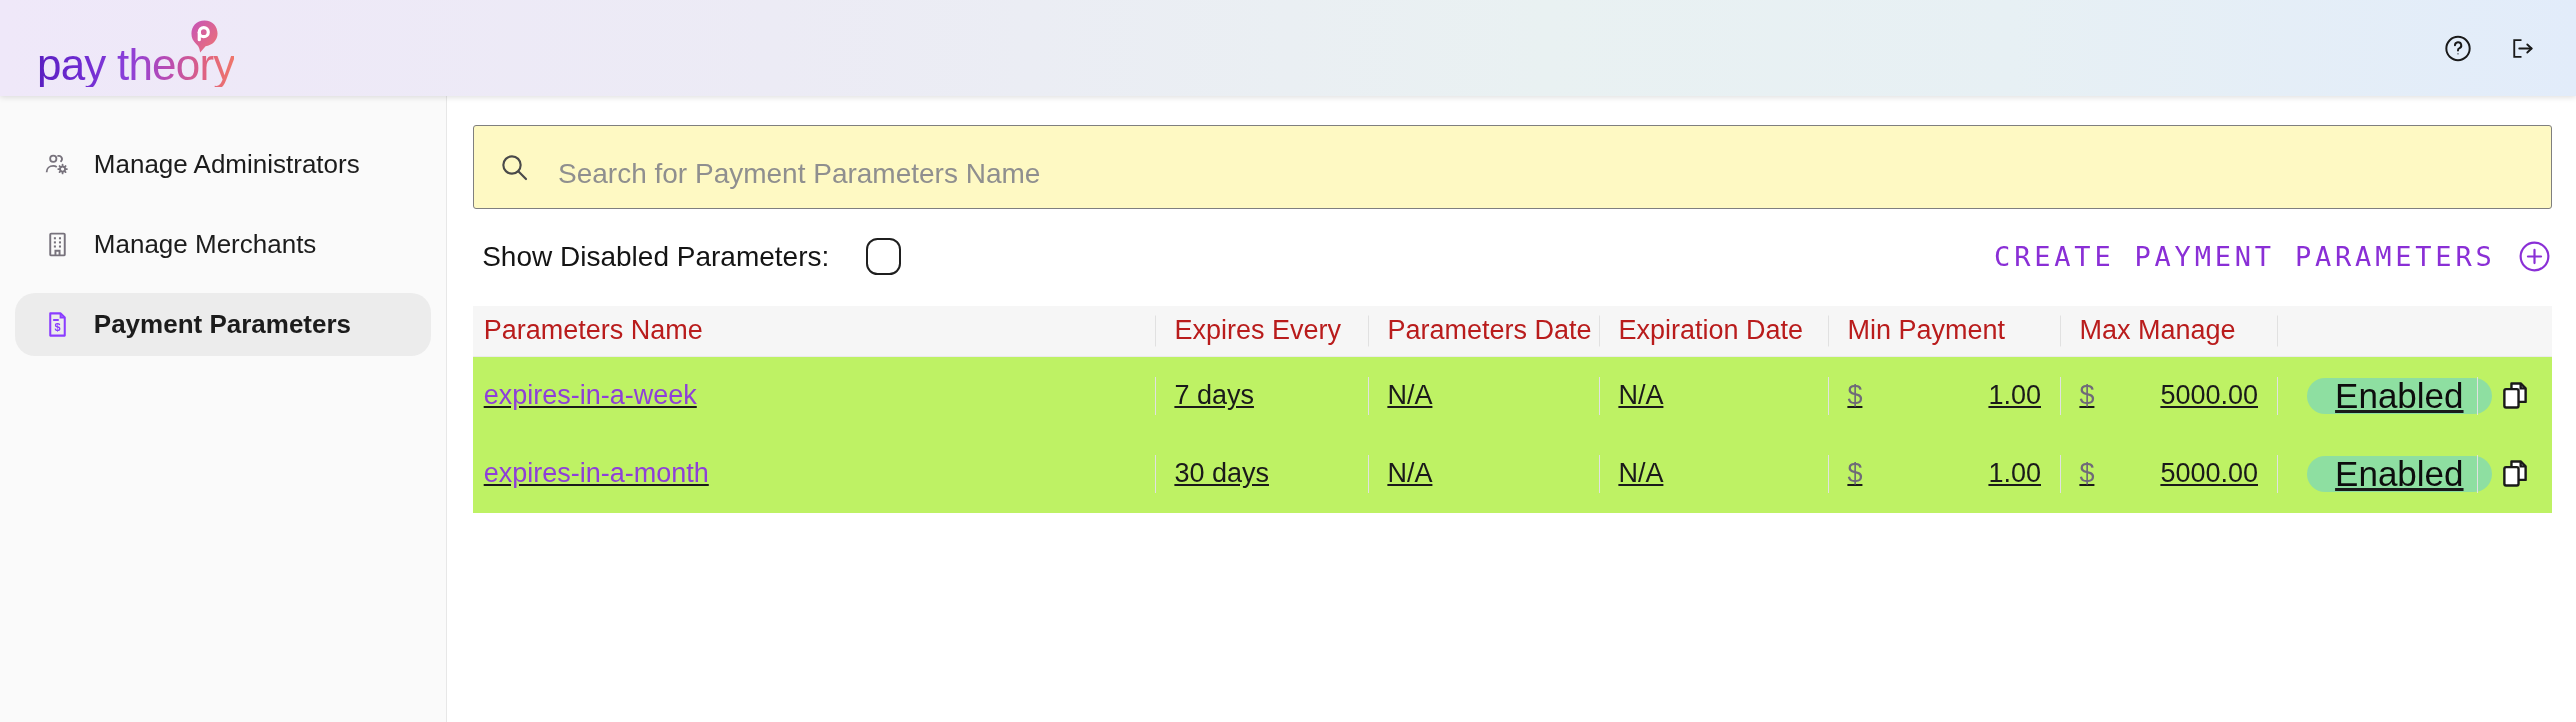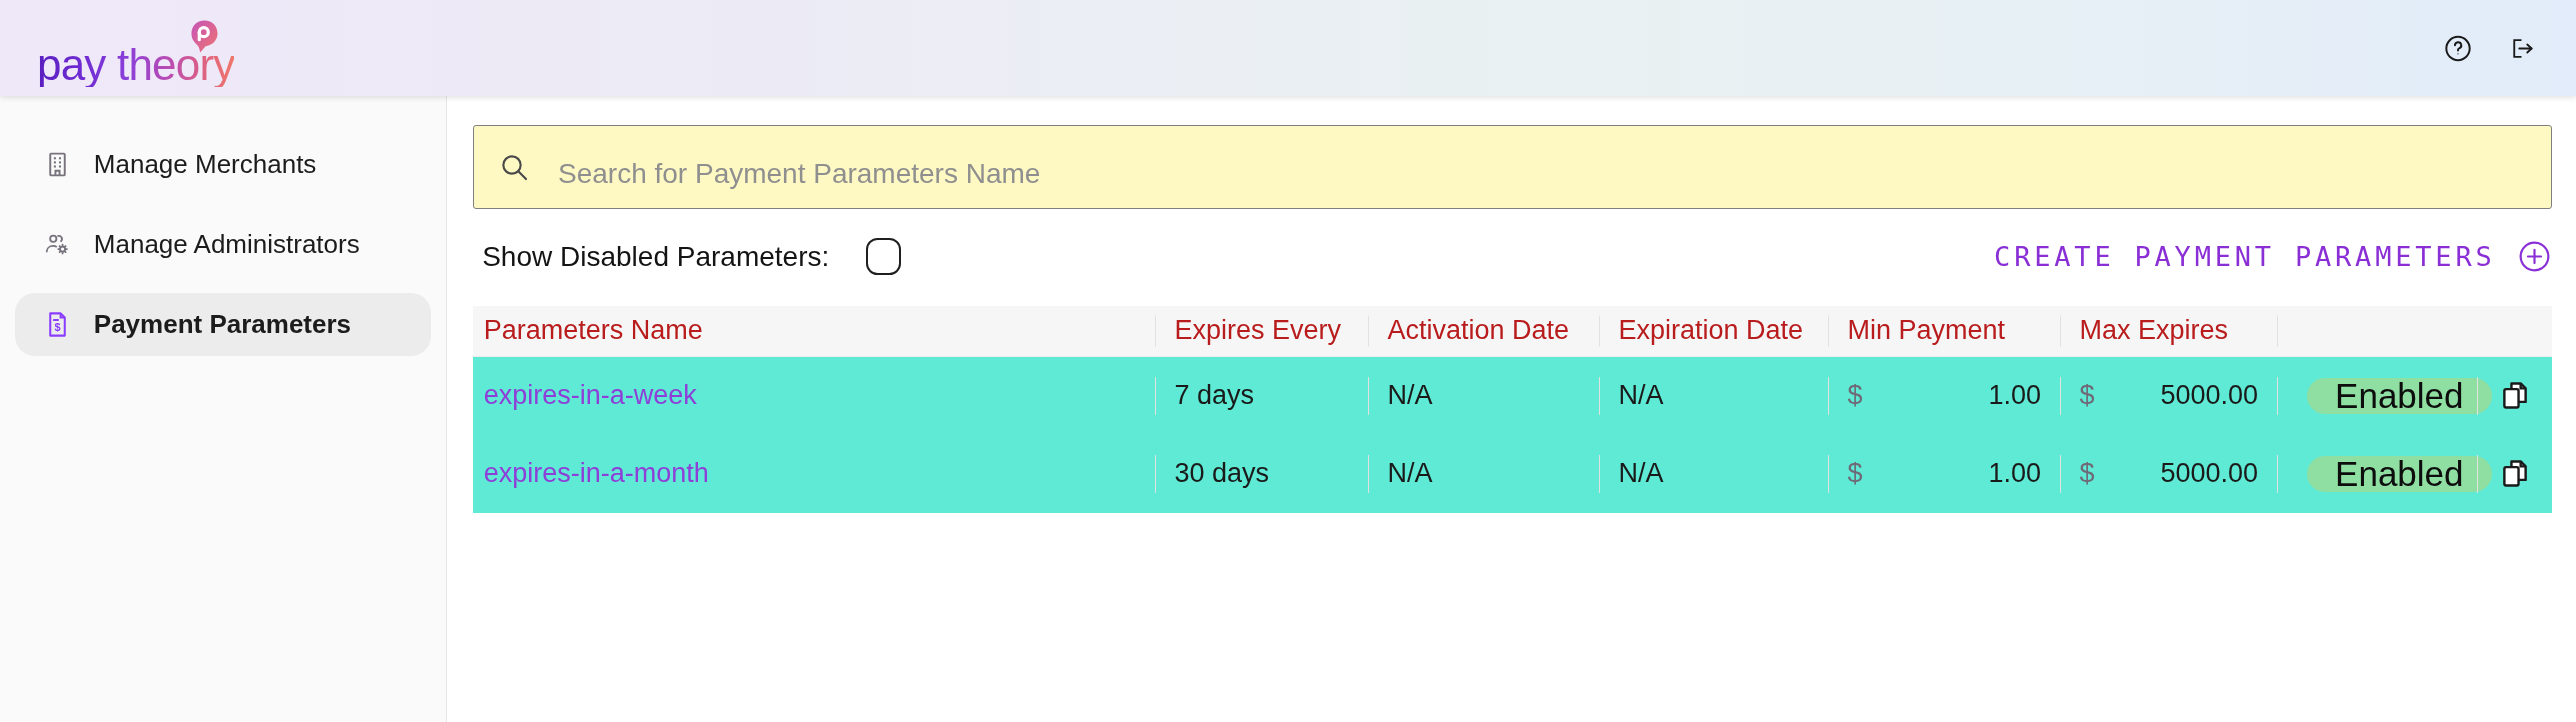--- a/index.html
+++ b/index.html
@@ -101,21 +101,21 @@
   .table { margin-top: 24.5px; width: 100%; }
   .thead, .trow {
     display: grid;
     grid-template-columns: 683px 213px 231px 229px 232px 217px 200px 1fr;
     align-items: center;
   }
   .thead {
     height: 51px; background: #f6f6f6;
     border-bottom: 1.5px solid #ebebeb;
   }
-  .trow { height: 78px; background: #5eead4; }
+  .trow { height: 78px; background: #bef264; text-decoration: underline; }
   .cell { position: relative; height: 100%; display: flex; align-items: center; font-size: 27px; color: #1a1a1a; padding-left: 18.4px; }
   .cell.first { padding-left: 10.7px; }
   .thead .cell { font-weight: 400; color: #b91c1c; }
   .cell.sep::after {
     content: ""; position: absolute; right: 0; top: 50%; transform: translateY(-50%);
     width: 1.5px; background: #e1e1e1;
   }
   .thead .cell.sep::after { height: 31px; }
   .trow  .cell.sep::after { height: 38px; }
   .name-link { color: #8e3fd8; cursor: pointer; text-decoration: none; }
@@ -167,58 +167,58 @@
     </button>
   </div>
 </header>
 
 <div class="app-body">
 
   <nav class="sidebar">
 
     <div class="side-item">
       <span class="side-icon">
-        <svg width="29" height="29" viewBox="0 0 24 24" fill="none" stroke="#77727c" stroke-width="1.6">
-          <rect x="6" y="3" width="12" height="18" rx="0.8"></rect>
-          <path d="M10.3 21 V17.2 H13.7 V21"></path>
-          <g fill="#77727c" stroke="none">
-            <rect x="9" y="6" width="1.7" height="1.7"></rect>
-              <rect x="13.2" y="6" width="1.7" height="1.7"></rect>
-            <rect x="9" y="9.4" width="1.7" height="1.7"></rect>
-              <rect x="13.2" y="9.4" width="1.7" height="1.7"></rect>
-            <rect x="9" y="12.8" width="1.7" height="1.7"></rect>
-              <rect x="13.2" y="12.8" width="1.7" height="1.7"></rect>
-          </g>
-        </svg>
-      </span>
-      <span>Manage Merchants</span>
-    </div>
-
-    <div class="side-item">
-      <span class="side-icon">
         <svg width="29" height="29" viewBox="0 0 24 24" fill="none" stroke="#77727c" stroke-width="1.5">
           <circle cx="8.5" cy="7.2" r="2.6"></circle>
           <path d="M3 18.5 c0-3.2 2.4-5.3 5.5-5.3 1.1 0 2.1.3 2.9.8"></path>
           <path d="M12.5 4.9 a2.6 2.6 0 0 1 2.4 4.4" stroke-linecap="round"></path>
           <circle cx="16.2" cy="15.8" r="2.1"></circle>
           <g stroke-linecap="round">
             <path d="M16.2 12.2 v1.2"></path>
               <path d="M16.2 18.2 v1.2"></path>
             <path d="M19.8 15.8 h-1.2"></path>
               <path d="M13.8 15.8 h-1.2"></path>
             <path d="M18.7 13.3 l-.85.85"></path>
               <path d="M14.55 17.45 l-.85.85"></path>
             <path d="M18.7 18.3 l-.85-.85"></path>
               <path d="M14.55 14.15 l-.85-.85"></path>
           </g>
         </svg>
       </span>
       <span>Manage Administrators</span>
     </div>
 
+    <div class="side-item">
+      <span class="side-icon">
+        <svg width="29" height="29" viewBox="0 0 24 24" fill="none" stroke="#77727c" stroke-width="1.6">
+          <rect x="6" y="3" width="12" height="18" rx="0.8"></rect>
+          <path d="M10.3 21 V17.2 H13.7 V21"></path>
+          <g fill="#77727c" stroke="none">
+            <rect x="9" y="6" width="1.7" height="1.7"></rect>
+              <rect x="13.2" y="6" width="1.7" height="1.7"></rect>
+            <rect x="9" y="9.4" width="1.7" height="1.7"></rect>
+              <rect x="13.2" y="9.4" width="1.7" height="1.7"></rect>
+            <rect x="9" y="12.8" width="1.7" height="1.7"></rect>
+              <rect x="13.2" y="12.8" width="1.7" height="1.7"></rect>
+          </g>
+        </svg>
+      </span>
+      <span>Manage Merchants</span>
+    </div>
+
     <div class="side-item active">
       <span class="side-icon">
         <svg width="29" height="29" viewBox="0 0 24 24" fill="none" stroke="#8b3dff" stroke-width="1.7" style="font-size:34px">
           <path d="M6 2.8 H14.6 L18 6.2 V21.2 H6 Z" stroke-linejoin="round"></path>
           <path d="M14.6 2.8 V6.2 H18"></path>
           <path d="M9 8.2 h3.4" stroke-linecap="round"></path>
           <text x="12" y="17.6" text-anchor="middle" font-family="Liberation Sans, sans-serif" font-size="9" font-weight="bold" fill="#8b3dff" stroke="none">$</text>
         </svg>
       </span>
       <span>Payment Parameters</span>
@@ -246,24 +246,24 @@
           <circle cx="12" cy="12" r="9.5"></circle>
           <path d="M12 7.5 V16.5 M7.5 12 H16.5" stroke-linecap="round"></path>
         </svg>
       </button>
     </div>
 
     <div class="table">
       <div class="thead">
         <div class="cell first sep">Parameters Name</div>
         <div class="cell sep">Expires Every</div>
-        <div class="cell sep">Activation Date</div>
+        <div class="cell sep">Parameters Date</div>
         <div class="cell sep">Expiration Date</div>
         <div class="cell sep">Min Payment</div>
-        <div class="cell sep">Max Expires</div>
+        <div class="cell sep">Max Manage</div>
         <div class="cell"></div>
       </div>
 
       <div class="trow">
         <div class="cell first sep">
           <a class="name-link">expires-in-a-week</a>
         </div>
         <div class="cell sep">7 days</div>
         <div class="cell sep">N/A</div>
         <div class="cell sep">N/A</div>

